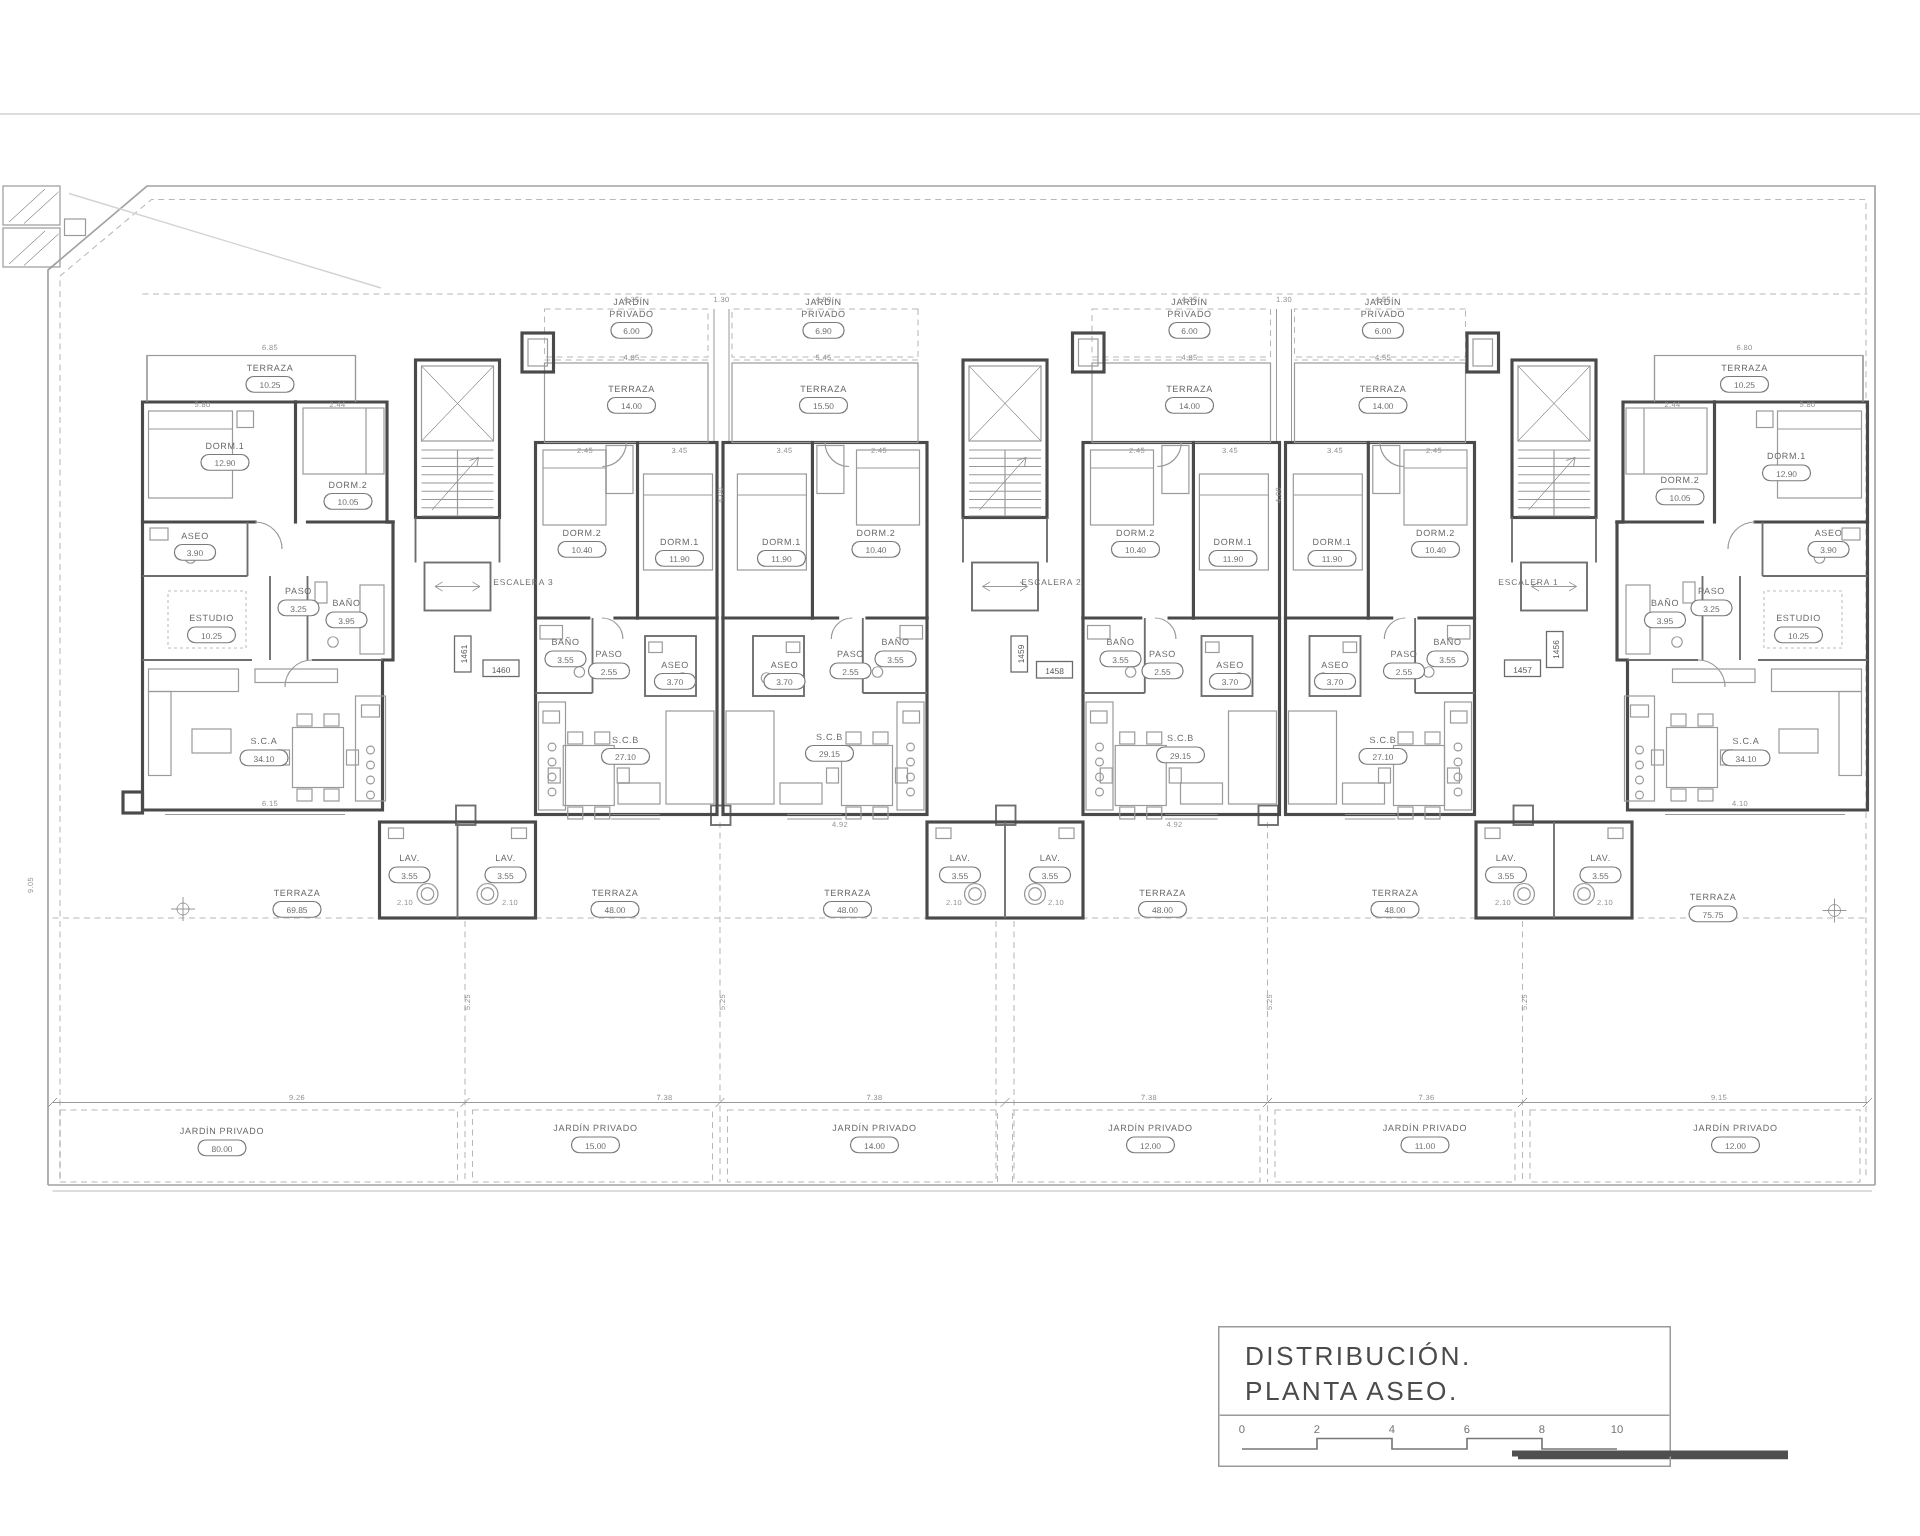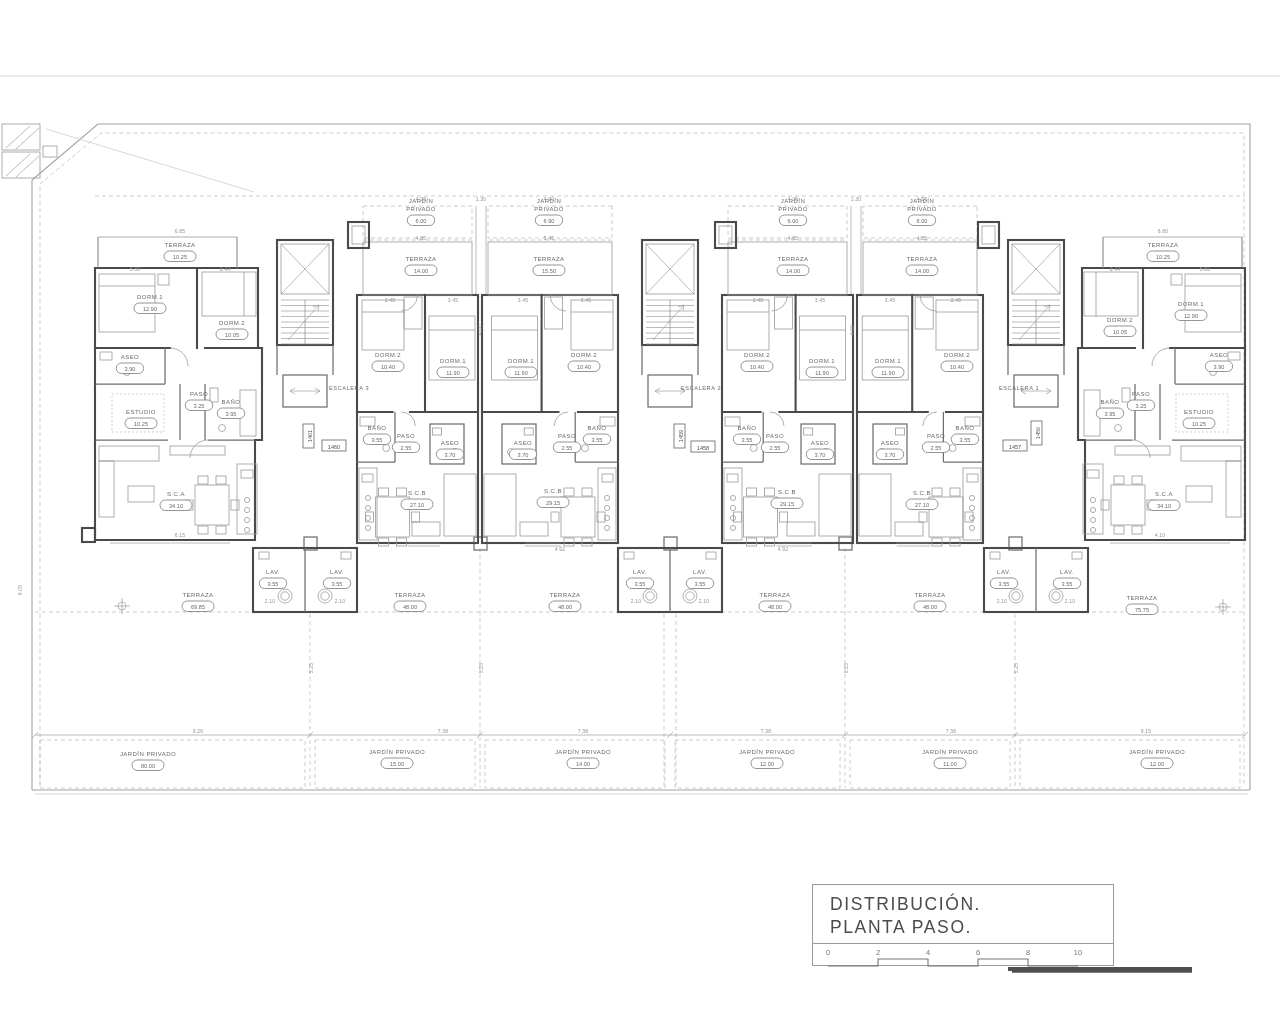--- a/index.html
+++ b/index.html
@@ -19,21 +19,21 @@
   
   .rtxt{font-size:6px;fill:#6b6b6b;text-anchor:middle;letter-spacing:.45px}
   .vtxt{font-size:5.6px;fill:#6b6b6b;text-anchor:middle}
   .vbox{stroke:#7a7a7a;stroke-width:.8;fill:#ffffff}
   .dim{font-size:5px;fill:#919191;text-anchor:middle;letter-spacing:.2px}
   .esc{font-size:5.6px;fill:#6b6b6b;text-anchor:middle;letter-spacing:.6px}
   .pl-r{stroke:#6a6a6a;stroke-width:.85;fill:#fff}
   .pl-t{font-size:5.6px;fill:#555;text-anchor:middle}
   .tick{font-size:7.5px;fill:#767676;text-anchor:middle}
   
-  .titleblock{position:absolute;left:812px;top:884px;width:302px;height:82px;
+  .titleblock{position:absolute;left:812px;top:884px;width:302px;height:94px;
     border:1px solid #9a9a9a;background:transparent;box-sizing:border-box;}
   .tb-titles{padding:8px 0 0 17px;height:48px;}
   .tb-line{font-size:17.5px;color:#4b4b4b;letter-spacing:1.6px;line-height:1.32;}
   .tb-divider{border-top:1px solid #9a9a9a;margin-top:2px;}
   .tb-scale{padding:2px 0 0 10px;}
   .thickbar{position:absolute;left:1008px;top:967px;width:184px;height:4px;background:#4f4f4f;}
 </style>
 </head>
 <body>
 
@@ -897,21 +897,21 @@
         <g transform="translate(1038,433) rotate(-90)" class="plate">
           <rect x="-12" y="-7" width="24" height="11" class="pl-r"></rect>
           <text x="0" y="1.5" class="pl-t">1456</text>
         </g>
       </g>
   </svg>
 
   <div class="titleblock">
     <div class="tb-titles">
       <div class="tb-line">DISTRIBUCIÓN.</div>
-      <div class="tb-line">PLANTA PASO.</div>
+      <div class="tb-line">PLANTA ASEO.</div>
     </div>
     <div class="tb-divider"></div>
     <div class="tb-scale">
       <svg id="scalebar" width="272" height="30" viewBox="0 0 272 30">
         <path d="M5,20 H55 V13 H105 V20 H155 V13 H205 V20 H255" stroke="#777" stroke-width="1.1" fill="none"></path>
       <text x="5" y="9" class="tick">0</text>
           <text x="55" y="9" class="tick">2</text>
           <text x="105" y="9" class="tick">4</text>
           <text x="155" y="9" class="tick">6</text>
           <text x="205" y="9" class="tick">8</text>

